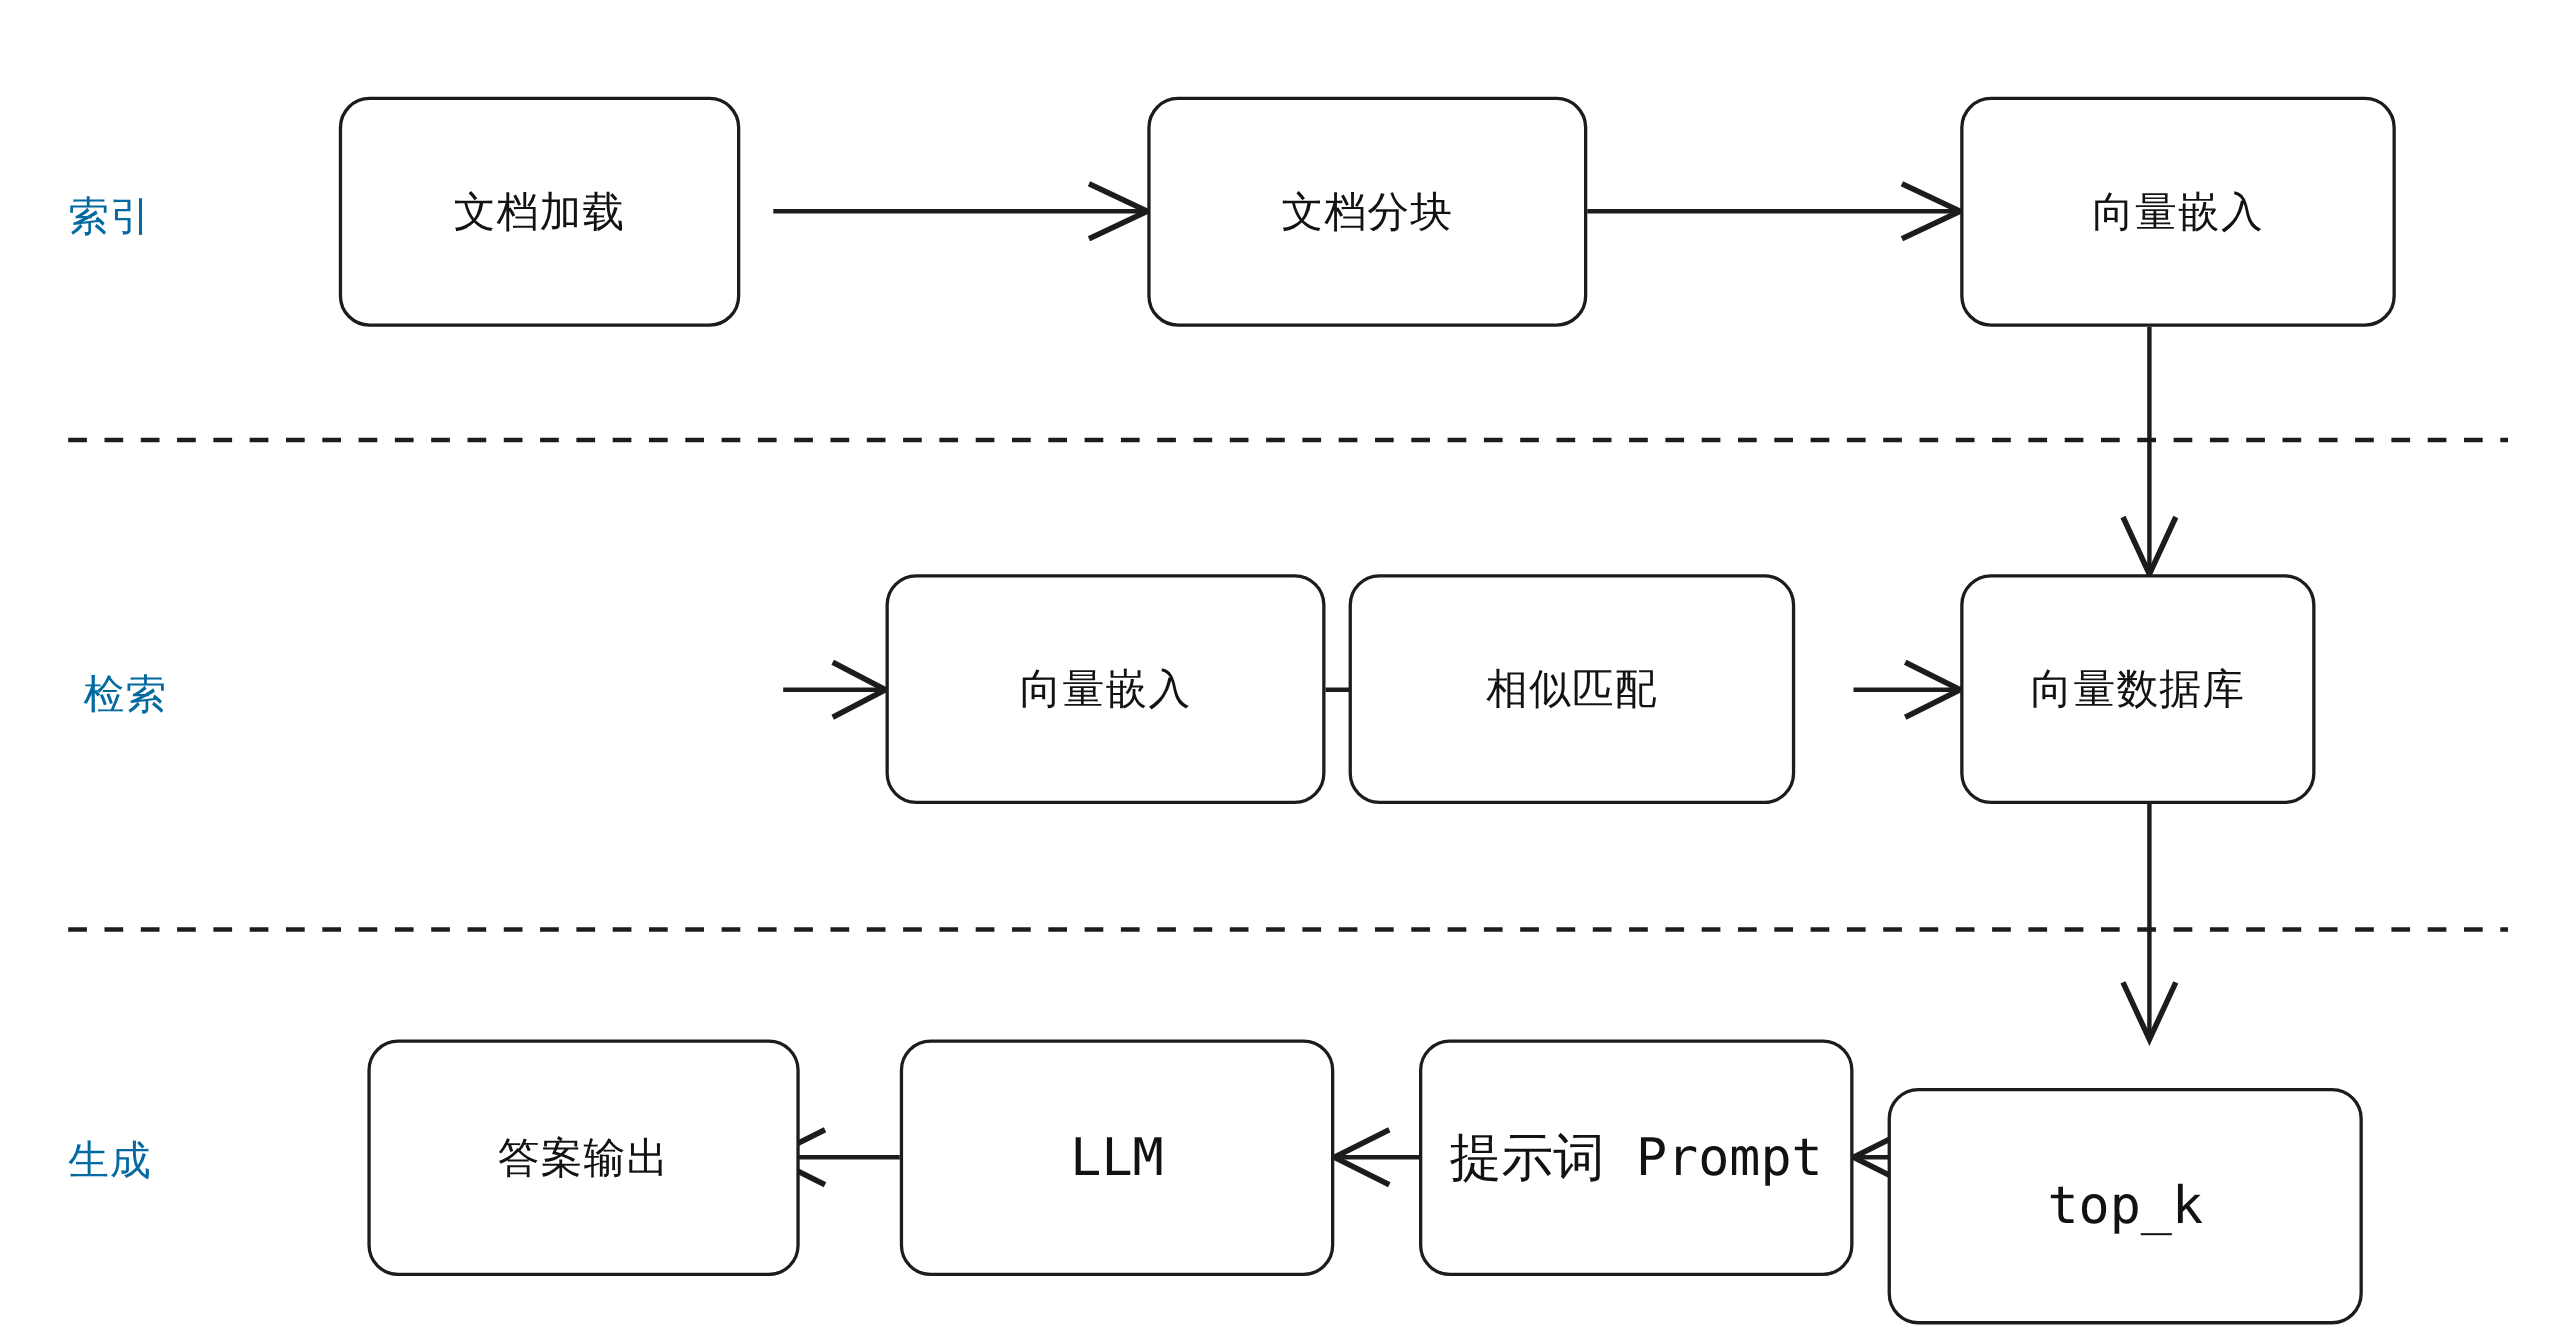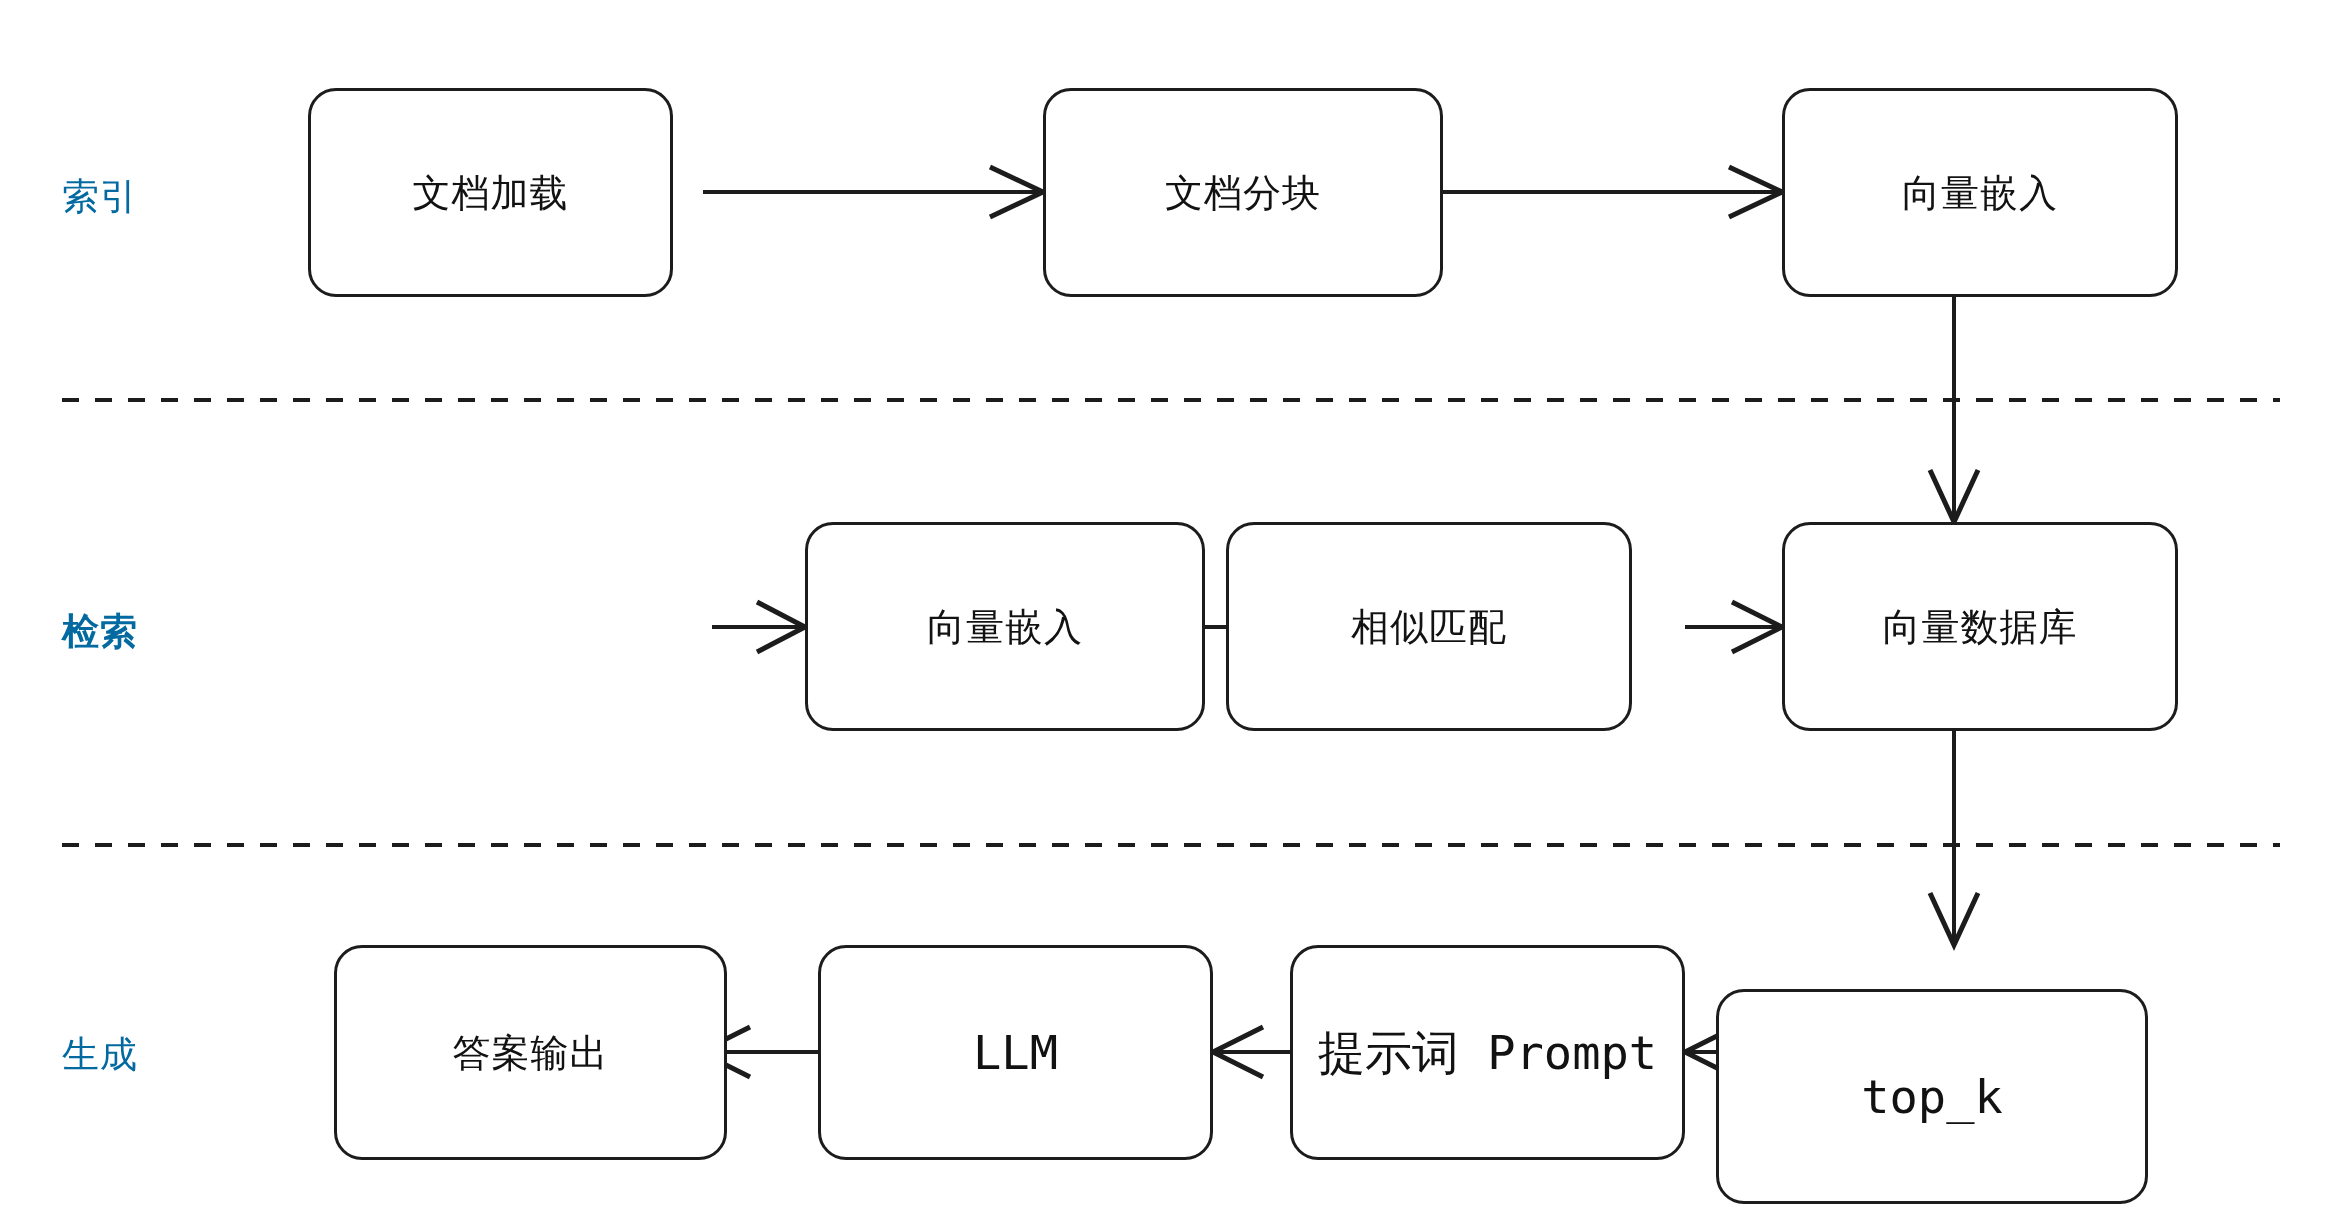--- a/index.html
+++ b/index.html
@@ -74,21 +74,21 @@
 
       <g>
         <line x1="818" y1="1052" x2="703" y2="1052"></line>
         <polyline points="750,1027 700,1052 750,1077" stroke-width="5"></polyline>
       </g>
 
     </g>
   </svg>
 
   <div class="row-label" style="left:62px;top:172px;">索引</div>
-  <div class="row-label" style="left:62px;top:607px;font-weight:bold;">检索</div>
+  <div class="row-label" style="left:76px;top:607px;">检索</div>
   <div class="row-label" style="left:62px;top:1030px;">生成</div>
 
   <div class="node" style="left:308px;top:88px;width:365px;height:209px;">
     <span class="label">文档加载</span>
   </div>
 
   <div class="node" style="left:1043px;top:88px;width:400px;height:209px;">
     <span class="label">文档分块</span>
   </div>
 
@@ -98,21 +98,21 @@
 
 
   <div class="node" style="left:805px;top:522px;width:400px;height:209px;">
     <span class="label">向量嵌入</span>
   </div>
 
   <div class="node" style="left:1226px;top:522px;width:406px;height:209px;">
     <span class="label">相似匹配</span>
   </div>
 
-  <div class="node" style="left:1782px;top:522px;width:396px;height:209px;">
+  <div class="node" style="left:1782px;top:522px;width:323px;height:209px;">
     <span class="label">向量数据库</span>
   </div>
 
   <div class="node" style="left:310px;top:945px;width:393px;height:215px;margin-left:24px;">
     <span class="label">答案输出</span>
   </div>
 
   <div class="node mono" style="left:818px;top:945px;width:395px;height:215px;">
     <span class="label">LLM</span>
   </div>

